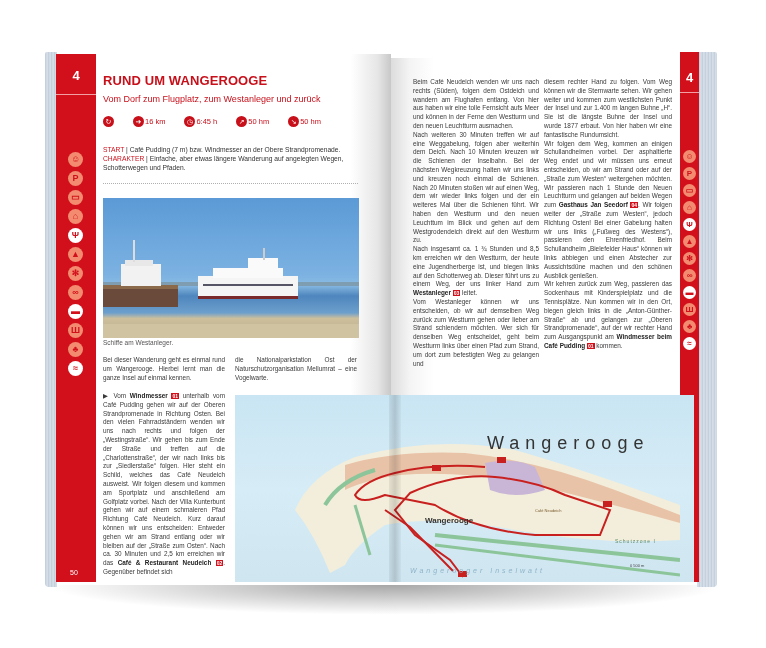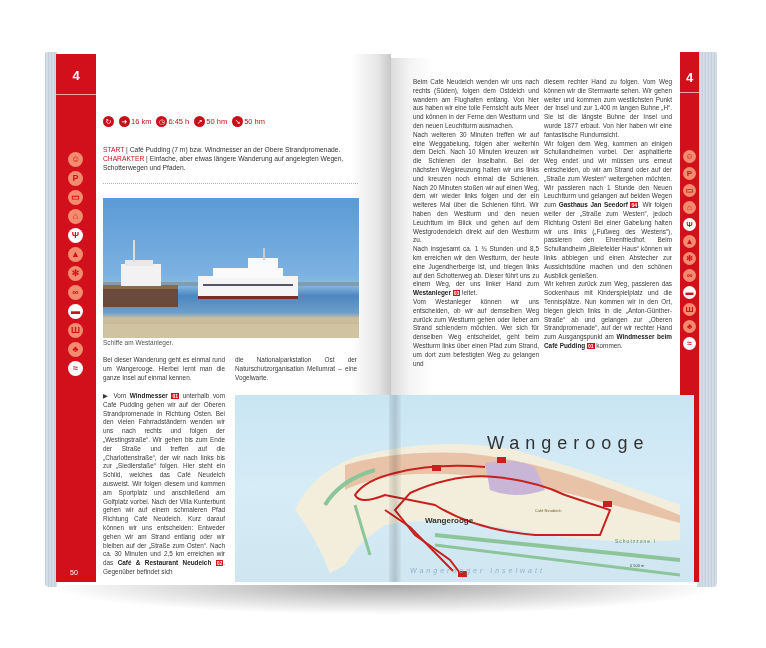--- a/index.html
+++ b/index.html
@@ -58,21 +58,21 @@
   .poi-icon.active { background: #ffffff; }
   .page-no { position: absolute; color: #fff; font-size: 7px; }
   .band-left .page-no { left: 14px; top: 515px; }
   .band-right .page-no { left: 5px; top: 512px; }
 
   .title {
     position: absolute; left: 103px; top: 73px; color: #c8101b; font-weight: bold; font-size: 13px;
     letter-spacing: 0.1px;
   }
   .subtitle { position: absolute; left: 103px; top: 94px; color: #c8101b; font-size: 9px; }
-  .stats { position: absolute; left: 103px; top: 116px; display: flex; align-items: center; gap: 5px; }
+  .stats { position: absolute; left: 103px; top: 116px; display: flex; align-items: center; gap: 19px; }
   .stat { display: flex; align-items: center; gap: 1px; color: #c8101b; font-size: 7.5px; }
   .stat-icon {
     width: 11px; height: 11px; border-radius: 50%; background: #c8101b; color: #fff; font-size: 7px;
     display: flex; align-items: center; justify-content: center; line-height: 1;
   }
   .start-block { position: absolute; left: 103px; top: 145px; width: 256px; font-size: 6.7px; line-height: 9px; color: #333; }
   .start-block .lbl { color: #c8101b; }
   .dotted { position: absolute; left: 103px; top: 183px; width: 255px; border-top: 1px dotted #b0b0b0; }
   .photo {
     position: absolute; left: 103px; top: 198px; width: 256px; height: 140px; overflow: hidden;
@@ -123,20 +123,22 @@
       <div class="poi-icon">✻</div>
       <div class="poi-icon">∞</div>
       <div class="poi-icon active">▬</div>
       <div class="poi-icon">Ш</div>
       <div class="poi-icon">♣</div>
       <div class="poi-icon active">≈</div>
     </div>
     <div class="page-no">50</div>
   </div>
 
+  <div class="title">RUND UM WANGEROOGE</div>
+  <div class="subtitle">Vom Dorf zum Flugplatz, zum Westanleger und zurück</div>
 
   <div class="stats">
     <div class="stat">
       <span class="stat-icon">↻</span>
     </div>
     <div class="stat">
       <span class="stat-icon">➜</span>
       <span>16 km</span>
     </div>
     <div class="stat">

